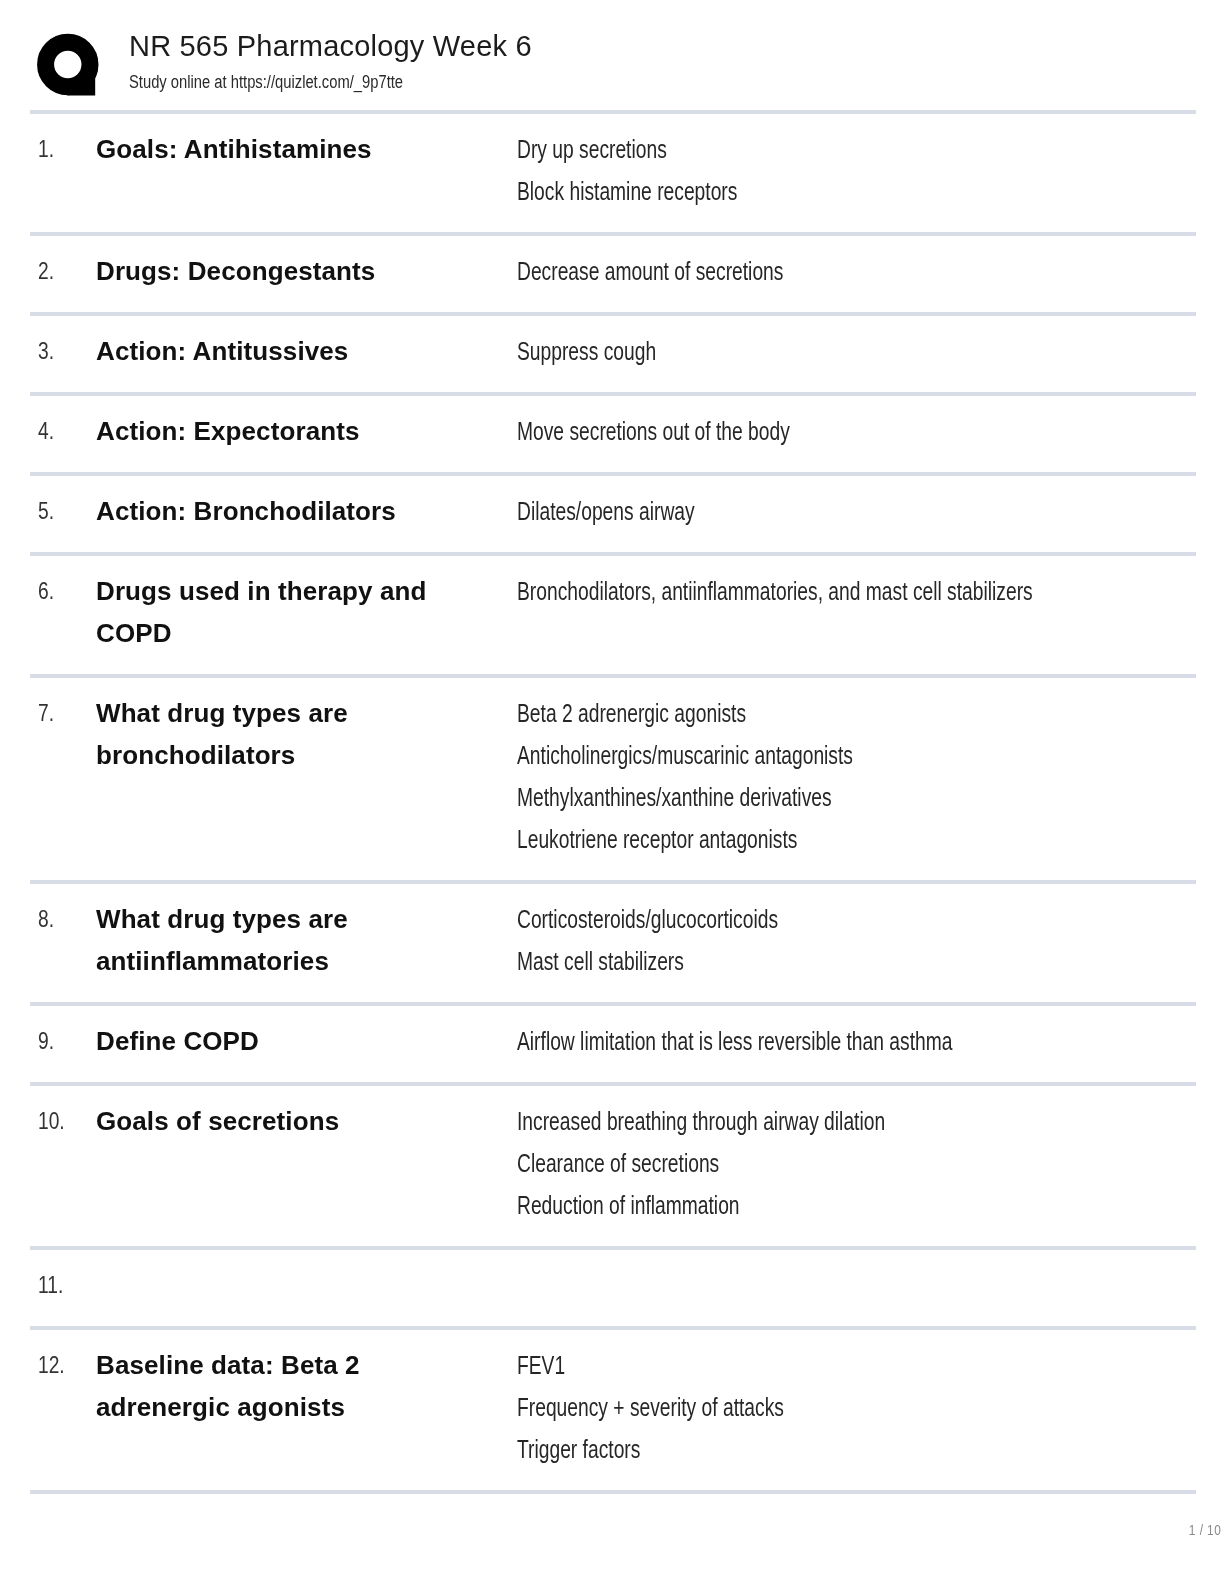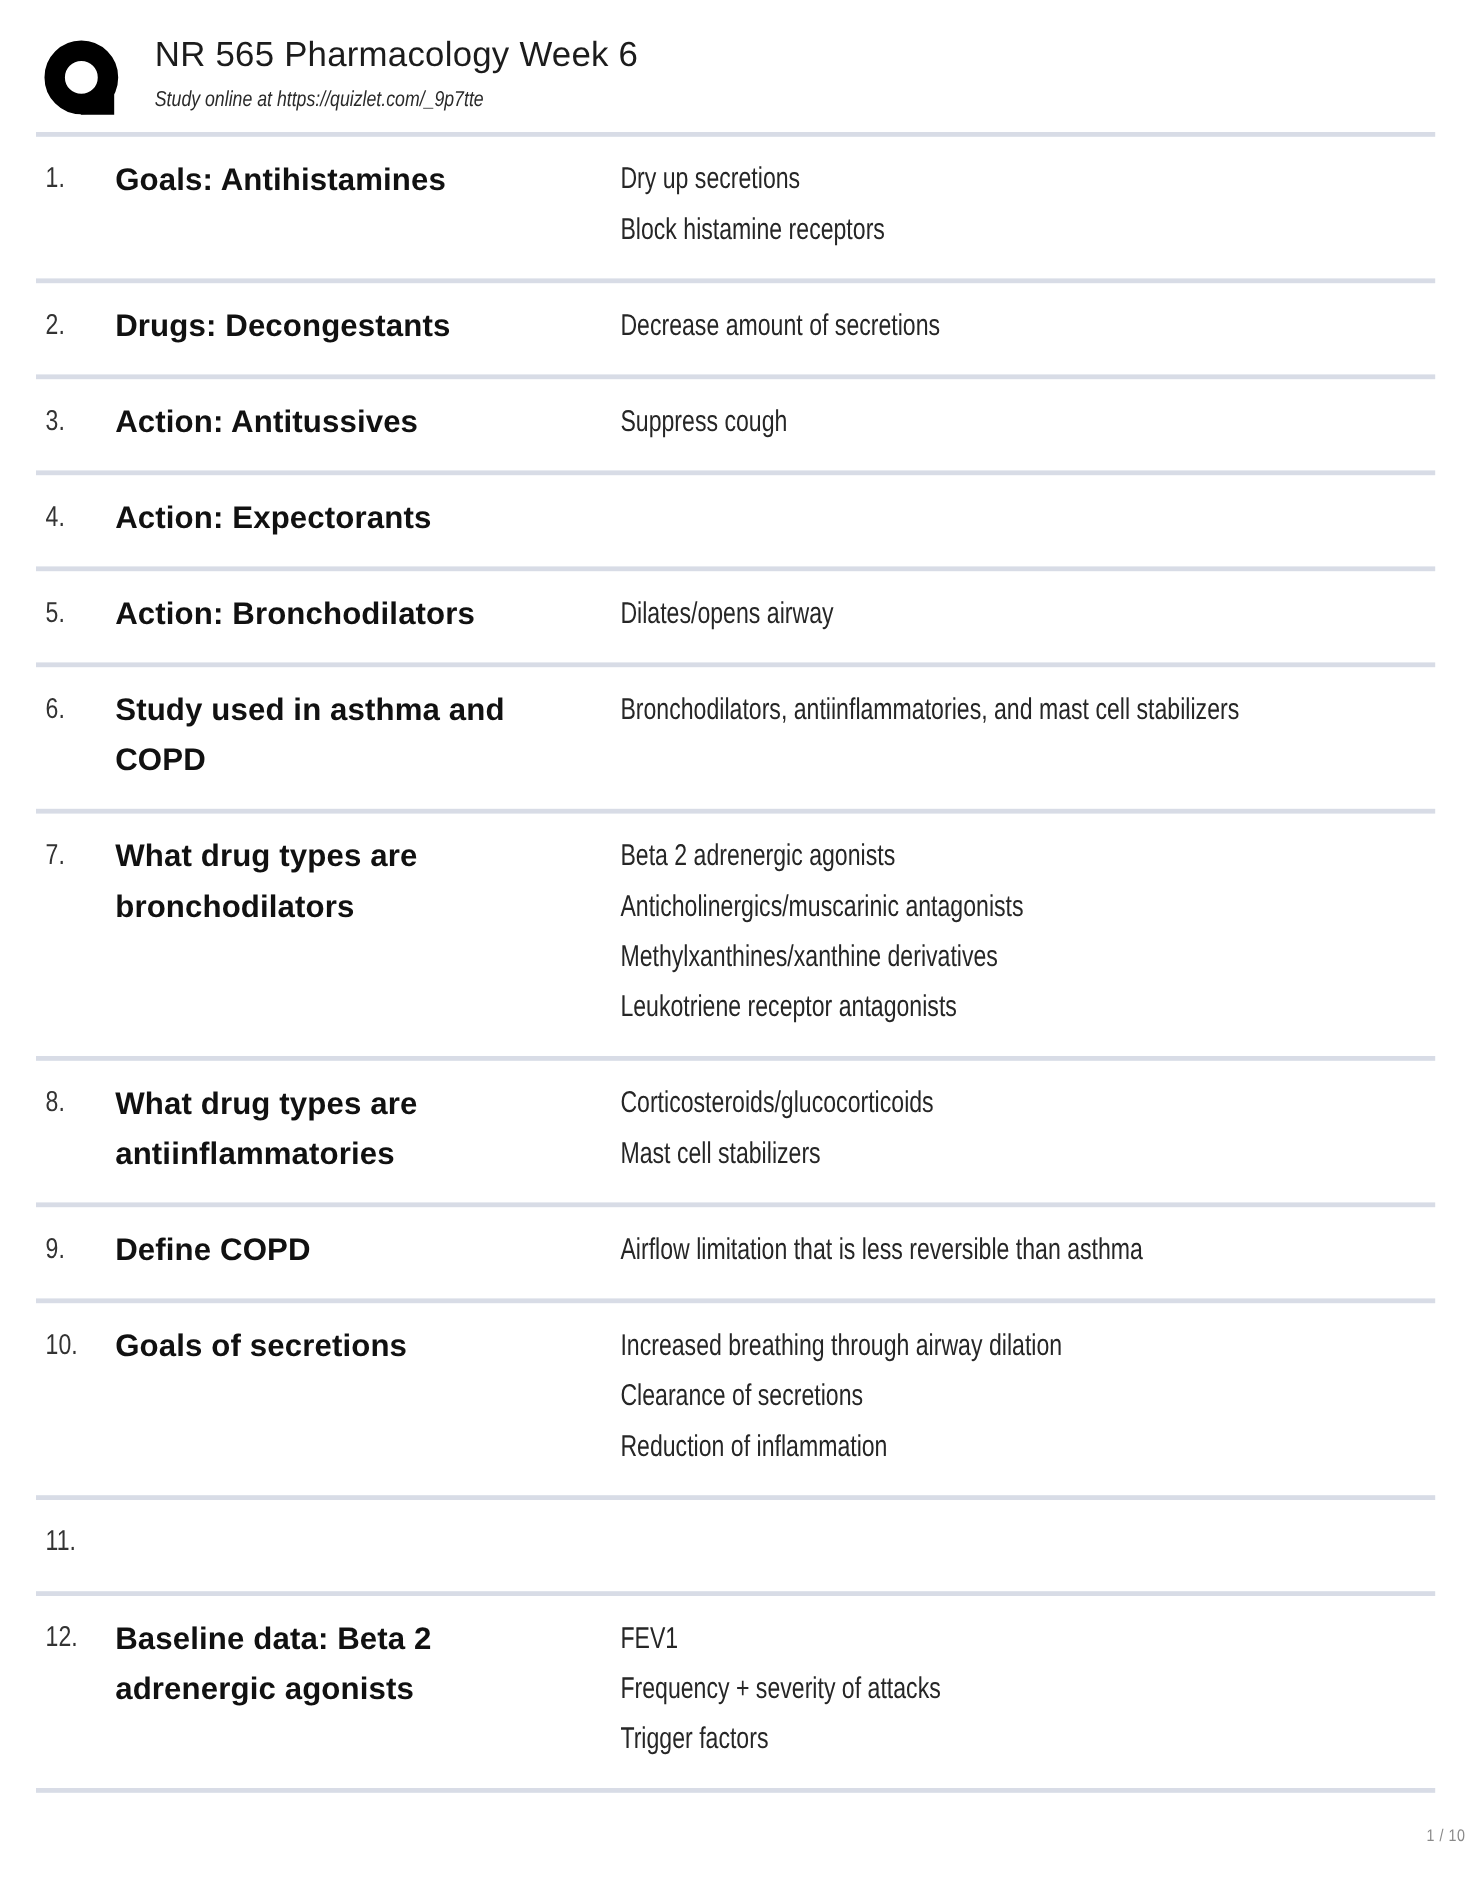--- a/index.html
+++ b/index.html
@@ -21,21 +21,21 @@
 
   
   .header { display: flex; align-items: flex-start; padding: 26px 30px 0 33px; }
   .logo { width: 74px; height: 80px; flex: 0 0 auto; }
   .logo svg { width: 74px; height: 80px; display: block; }
   .titles { margin-left: 22px; padding-top: 4px; }
   .title {
     margin: 0; font-size: 29px; font-weight: 500; color: #1c1c1c;
     letter-spacing: 0.2px; line-height: 1.15;
   }
-  .subtitle-wrap { margin-top: 9px; font-style: italic; }
+  .subtitle-wrap { margin-top: 9px; }
   .subtitle {
     display: inline-block; font-size: 18px; color: #2a2a2a;
     transform: scaleX(0.82); transform-origin: 0 50%; white-space: nowrap;
     text-decoration: none;
   }
   .rule { height: 4px; background: var(--divider); margin: 0 28px 0 30px; }
   .header-rule { margin-top: 4px; }
 
   
   .cards { margin: 0 28px 0 30px; }
@@ -109,33 +109,36 @@
     <div class="num"><span class="num-inner">3.</span></div>
     <div class="term">Action: Antitussives</div>
     <div class="defs">
           <div class="def-line">Suppress cough</div>
         </div>
   </div>
 
   <div class="card-row">
     <div class="num"><span class="num-inner">4.</span></div>
     <div class="term">Action: Expectorants</div>
+    <div class="defs">
+          <div class="def-line">Move secretions out of the body</div>
+        </div>
   </div>
 
   <div class="card-row">
     <div class="num"><span class="num-inner">5.</span></div>
     <div class="term">Action: Bronchodilators</div>
     <div class="defs">
           <div class="def-line">Dilates/opens airway</div>
         </div>
   </div>
 
   <div class="card-row">
     <div class="num"><span class="num-inner">6.</span></div>
-    <div class="term">Study used in asthma and COPD</div>
+    <div class="term">Drugs used in therapy and COPD</div>
     <div class="defs">
           <div class="def-line">Bronchodilators, antiinflammatories, and mast cell stabilizers</div>
         </div>
   </div>
 
   <div class="card-row">
     <div class="num"><span class="num-inner">7.</span></div>
     <div class="term">What drug types are bronchodilators</div>
     <div class="defs">
           <div class="def-line">Beta 2 adrenergic agonists</div>

